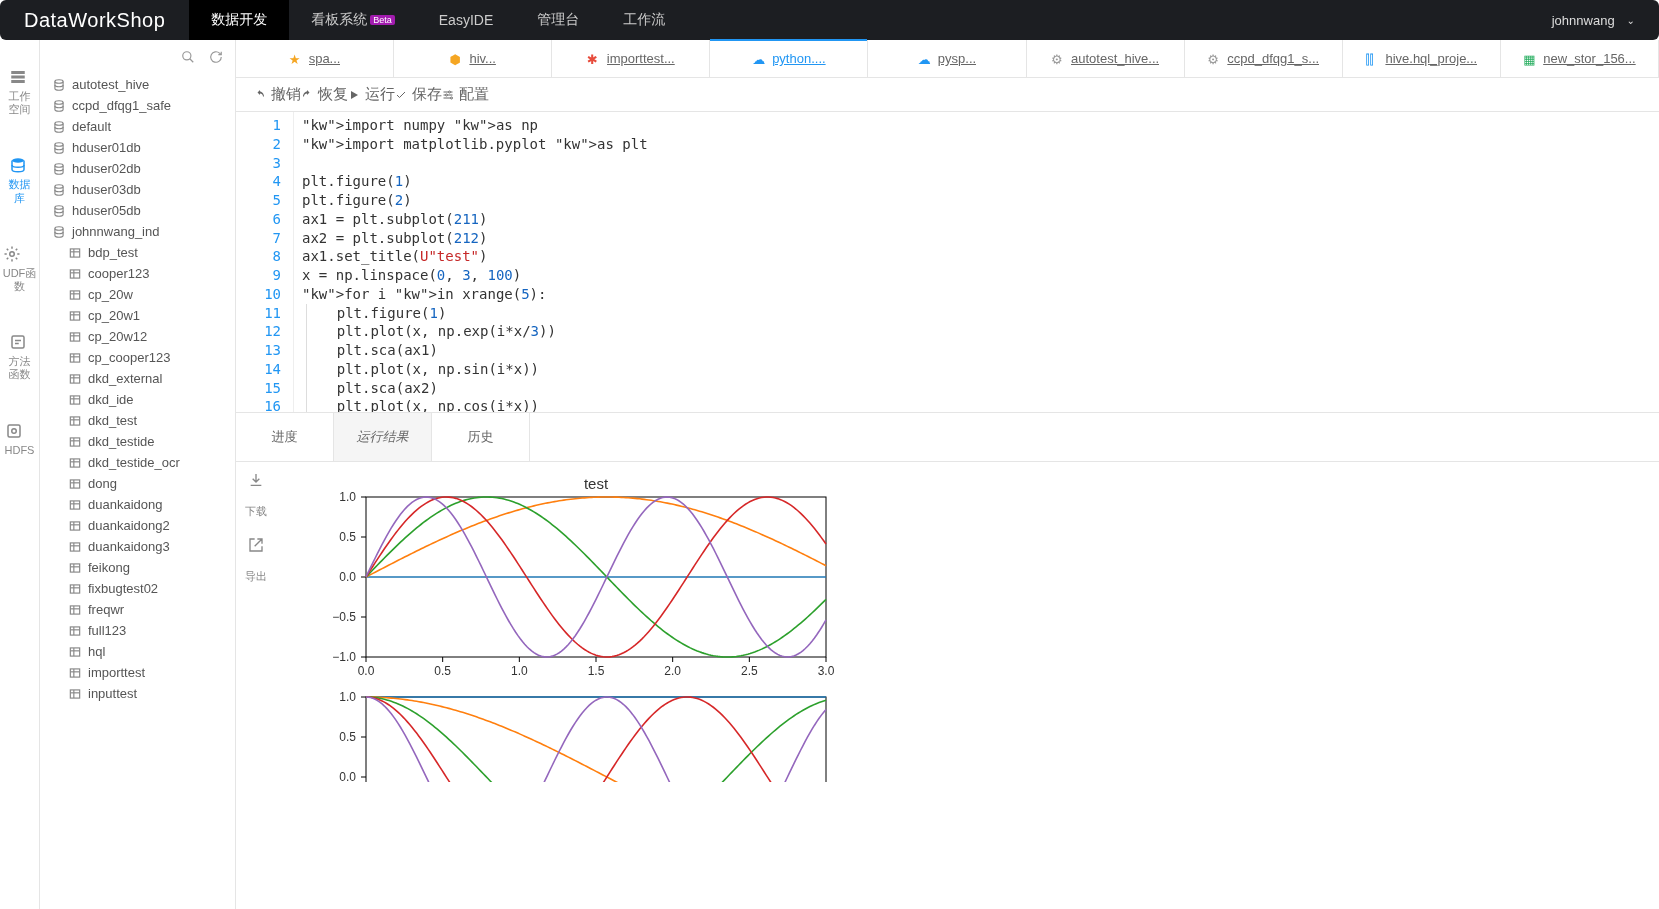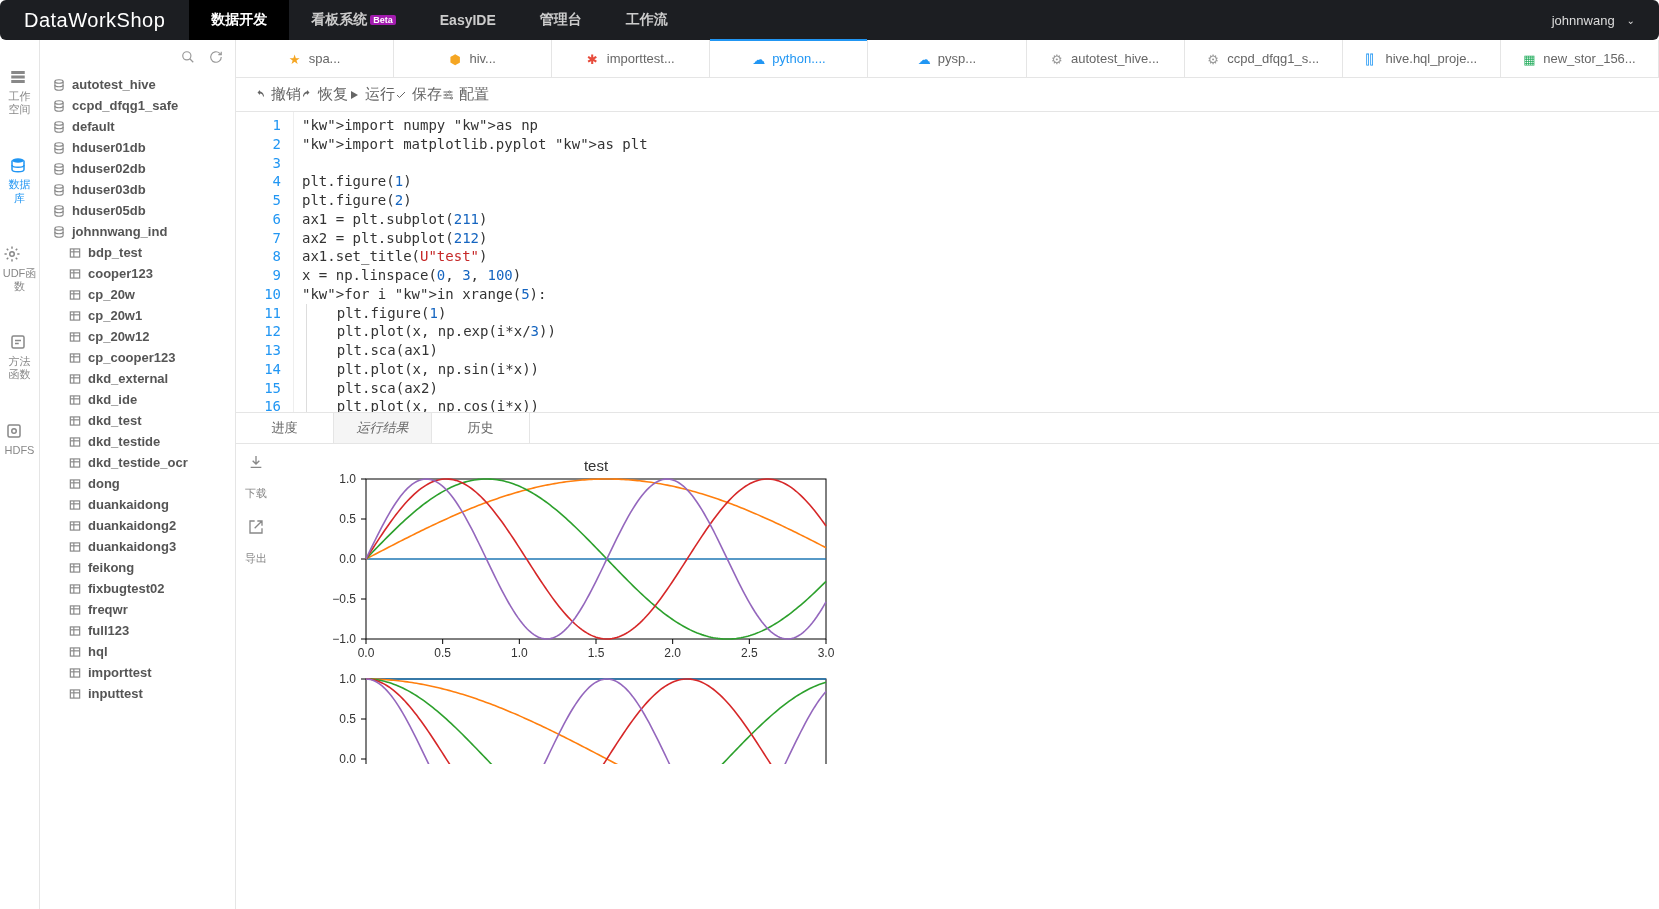--- a/index.html
+++ b/index.html
@@ -1,67 +1,67 @@
 <!DOCTYPE html>
 <html><head>
 <meta charset="utf-8">
 <style>
 * { margin: 0; padding: 0; box-sizing: border-box; }
 body { font-family: "Microsoft YaHei", -apple-system, sans-serif; font-size: 13px; color: #333; overflow: hidden; height: 909px; width: 1659px; background: #fff; }
 .topbar { height: 40px; background: #1c1e22; display: flex; align-items: center; color: #fff; border-radius: 6px; }
 .logo { padding: 0 24px; font-size: 20px; font-weight: 300; letter-spacing: 0.5px; }
 .topnav { display: flex; height: 100%; }
-.topnav-item { padding: 0 22px; display: flex; align-items: center; font-size: 14px; color: #ccc; cursor: pointer; position: relative; font-weight: bold; }
+.topnav-item { padding: 0 22px; display: flex; align-items: center; font-size: 14px; color: #ccc; cursor: pointer; position: relative; }
 .topnav-item.active { background: #000; color: #fff; }
 .beta { font-size: 9px; background: #a21caf; color: #fff; padding: 0 3px; border-radius: 2px; margin-left: 3px; }
 .user { margin-left: auto; padding: 0 24px; display: flex; align-items: center; gap: 12px; font-size: 13px; color: #ddd; }
 .chev { font-size: 10px; }
 
 .main { display: flex; height: calc(100% - 40px); }
 .iconcol { width: 40px; border-right: 1px solid #e5e5e5; display: flex; flex-direction: column; align-items: center; padding-top: 28px; gap: 40px; }
 .iconcol-item { display: flex; flex-direction: column; align-items: flex-start; gap: 4px; color: #888; font-size: 11px; cursor: pointer; line-height: 1.2; text-align: center; }
 .iconcol-item.active { color: #2196f3; }
 .iconcol-item svg { width: 18px; height: 18px; }
 
 .sidebar { width: 196px; border-right: 1px solid #e5e5e5; display: flex; flex-direction: column; }
 .sidebar-top { height: 34px; display: flex; justify-content: flex-end; align-items: center; gap: 14px; padding: 0 12px; color: #999; }
 .sidebar-top svg { width: 14px; height: 14px; cursor: pointer; }
-.tree { flex: 1; overflow-y: auto; padding-bottom: 2px; font-weight: bold; }
+.tree { flex: 1; overflow-y: auto; padding-bottom: 2px; }
 .tree-item { display: flex; align-items: center; gap: 6px; padding: 3px 0 3px 12px; cursor: pointer; color: #555; font-size: 13px; }
 .tree-item.child { padding-left: 28px; }
 .db-icon { width: 14px; height: 14px; color: #888; flex-shrink: 0; }
 
 .content { flex: 1; display: flex; flex-direction: column; min-width: 0; }
 .tabs { height: 38px; display: flex; border-bottom: 1px solid #e5e5e5; }
 .tab { flex: 1; min-width: 0; display: flex; align-items: center; justify-content: center; gap: 6px; padding: 0 10px; border-right: 1px solid #e5e5e5; cursor: pointer; font-size: 13px; color: #666; position: relative; }
 .tab.active { color: #2196f3; }
 .tab.active::after { content: ""; position: absolute; top: -1px; left: 0; right: 0; height: 2px; background: #2196f3; }
 .tab-icon { width: 14px; height: 14px; flex-shrink: 0; }
-.tab-label { overflow: hidden; text-overflow: ellipsis; white-space: nowrap; }
+.tab-label { overflow: hidden; text-overflow: ellipsis; white-space: nowrap; text-decoration: underline; }
 .star { color: #f5a623; }
 .hive-i { color: #f5a623; }
 .spark-i { color: #e74c3c; }
 .py-i { color: #2196f3; }
 .gear-i { color: #999; }
 .sql-i { color: #27ae60; }
 
 .toolbar { height: 34px; display: flex; align-items: center; padding: 0 18px; border-bottom: 1px solid #e5e5e5; color: #666; font-size: 15px; font-family: Liberation Serif, serif; }
 .tool { display: flex; align-items: center; gap: 5px; cursor: pointer; }
 .tool svg { width: 12px; height: 12px; }
 
 .editor { flex: 0 0 auto; display: flex; font-family: Consolas, Monaco, monospace; font-size: 14px; line-height: 18.75px; background: #fff; height: 300px; overflow: hidden; }
 .gutter { width: 58px; text-align: right; padding: 4px 12px 4px 0; color: #2196f3; user-select: none; border-right: 1px solid #eee; }
 .gutter div { height: 18.75px; }
 .code { flex: 1; padding: 4px 8px; white-space: pre; color: #333; }
 .code .line { height: 18.75px; }
 .str { color: #c62828; }
 .num { color: #1565c0; }
 .indent-guide { border-left: 1px solid #ddd; display: inline-block; height: 18.75px; vertical-align: top; margin-left: 4px; padding-left: 26px; margin-right: -30px; }
 
-.result-tabs { height: 32px; display: flex; border-top: 1px solid #e5e5e5; border-bottom: 1px solid #e5e5e5; }
+.result-tabs { height: 50px; display: flex; border-top: 1px solid #e5e5e5; border-bottom: 1px solid #e5e5e5; }
 .result-tab { width: 98px; display: flex; align-items: center; justify-content: center; cursor: pointer; font-size: 13px; color: #666; border-right: 1px solid #e5e5e5; }
 .result-tab.active { background: #f5f5f5; font-style: italic; }
 
 .result-body { flex: 1; display: flex; overflow: hidden; }
 .result-side { width: 40px; padding-top: 10px; display: flex; flex-direction: column; align-items: center; gap: 18px; color: #888; font-size: 11px; }
 .result-side-item { display: flex; flex-direction: column; align-items: center; gap: 16px; cursor: pointer; }
 .result-side-item svg { width: 16px; height: 16px; }
 .chart-area { flex: 1; overflow: auto; padding: 10px 20px; }
 .chart-area svg { display: block; }
 .axis { stroke: #000; stroke-width: 1; fill: none; }

